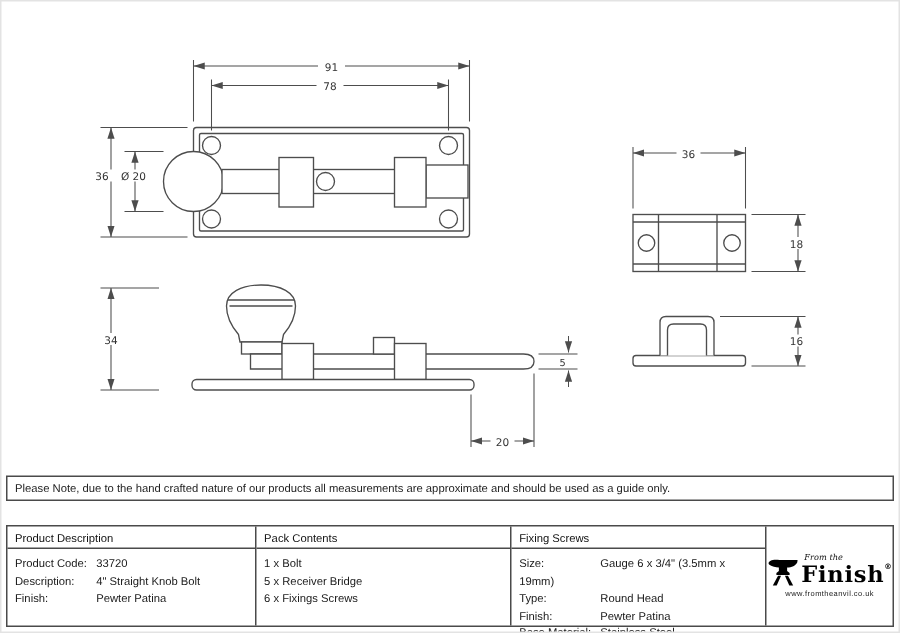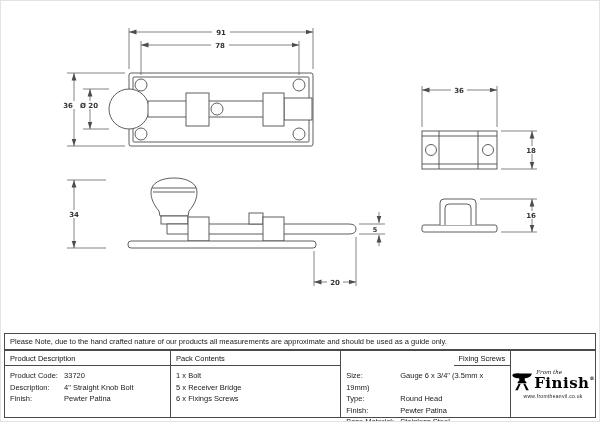--- a/index.html
+++ b/index.html
@@ -1,30 +1,30 @@
 <!DOCTYPE html>
 <html><head>
 <meta charset="utf-8">
 <style>
   html,body{margin:0;padding:0;background:#ffffff;}
   .page{position:relative;width:600px;height:422px;background:#fff;box-sizing:border-box;
         border:1px solid #e3e3e3;font-family:"Liberation Sans",sans-serif;color:#1a1a1a;overflow:hidden;}
-  .drawing-area{position:absolute;left:0;top:0;width:600px;height:330px;font-weight:bold;}
+  .drawing-area{position:absolute;left:0;top:12px;width:600px;height:330px;}
   .drawing-area svg{display:block;}
 
-  .note-bar{position:absolute;left:3px;right:3px;top:332px;height:15px;border:1px solid #4a4a4a;
+  .note-bar{position:absolute;left:3px;right:3px;top:316px;height:15px;border:1px solid #4a4a4a;
             font-size:7.5px;line-height:15px;padding-left:5px;color:#222;background:#fff;}
 
   .spec-table{position:absolute;left:3px;right:3px;top:349px;bottom:3px;border:1px solid #4a4a4a;
               display:flex;background:#fff;}
   .col{border-right:1px solid #4a4a4a;display:flex;flex-direction:column;box-sizing:border-box;}
   .col:last-child{border-right:none;}
   .col-product{width:167px;}
   .col-pack{width:171px;}
-  .col-screws{width:171px;align-items:flex-end;}
+  .col-screws{width:171px;}
   .col-brand{flex:1;align-items:center;justify-content:center;}
   .col-header{border-bottom:1px solid #4a4a4a;font-size:7.5px;padding:3px 5px 2px 5px;color:#111;}
   .col-body{padding:4px 5px;font-size:7.5px;line-height:11.5px;}
   .kv-row .k{display:inline-block;width:52px;}
   .kv-row .v{}
   .pack-item{display:block;}
 
   .logo{display:flex;align-items:flex-end;}
   .anvil-glyph{display:block;}
   .logo-right{display:flex;flex-direction:column;line-height:1;margin-left:1px;}

